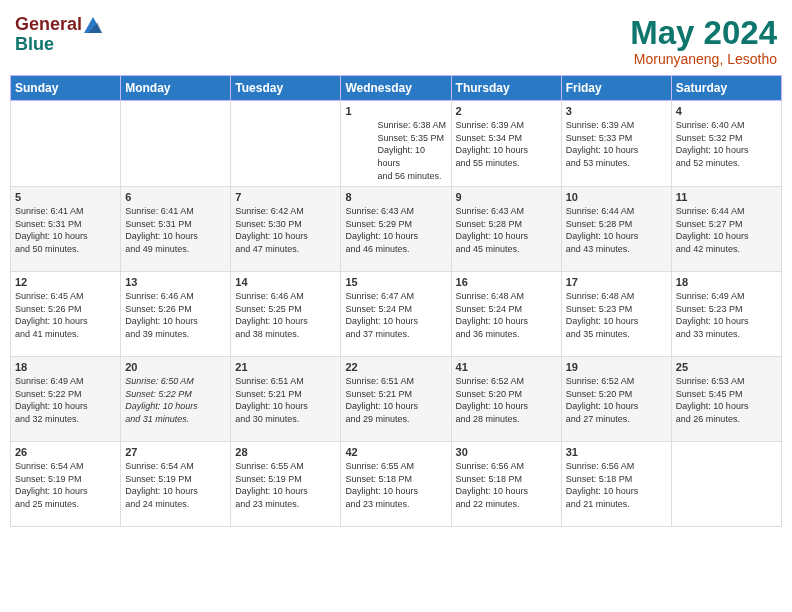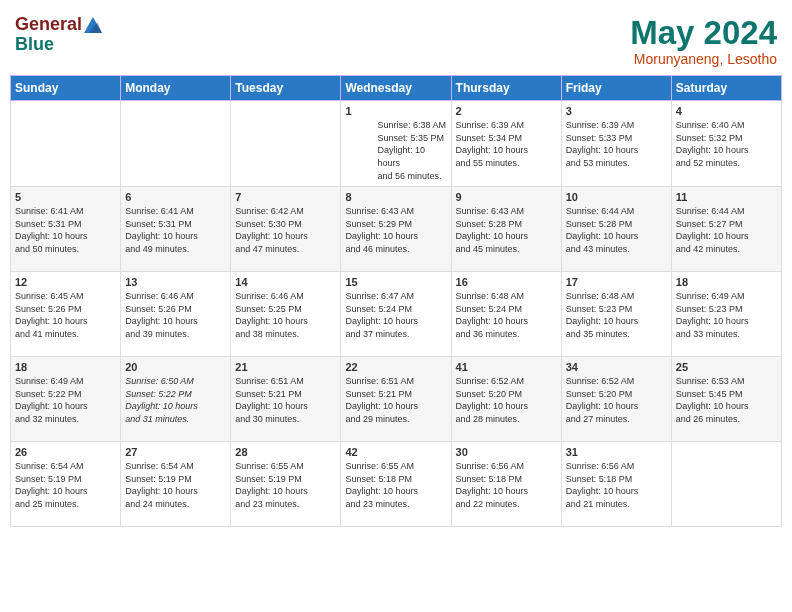--- a/index.html
+++ b/index.html
@@ -288,21 +288,21 @@
 and 29 minutes.</div>
         </td>
         <td>
           <span class="day-number">41</span>
           <div class="day-info" style="white-space: pre-line;">Sunrise: 6:52 AM
 Sunset: 5:20 PM
 Daylight: 10 hours
 and 28 minutes.</div>
         </td>
         <td>
-          <span class="day-number">34</span>
+          <span class="day-number">19</span>
           <div class="day-info" style="white-space: pre-line;">Sunrise: 6:52 AM
 Sunset: 5:20 PM
 Daylight: 10 hours
 and 27 minutes.</div>
         </td>
         <td>
           <span class="day-number">25</span>
           <div class="day-info" style="white-space: pre-line;">Sunrise: 6:53 AM
 Sunset: 5:45 PM
 Daylight: 10 hours

